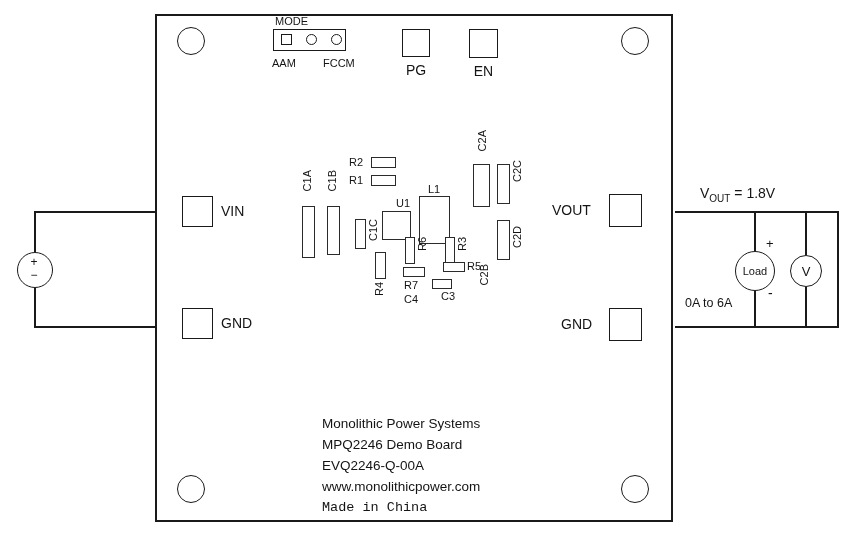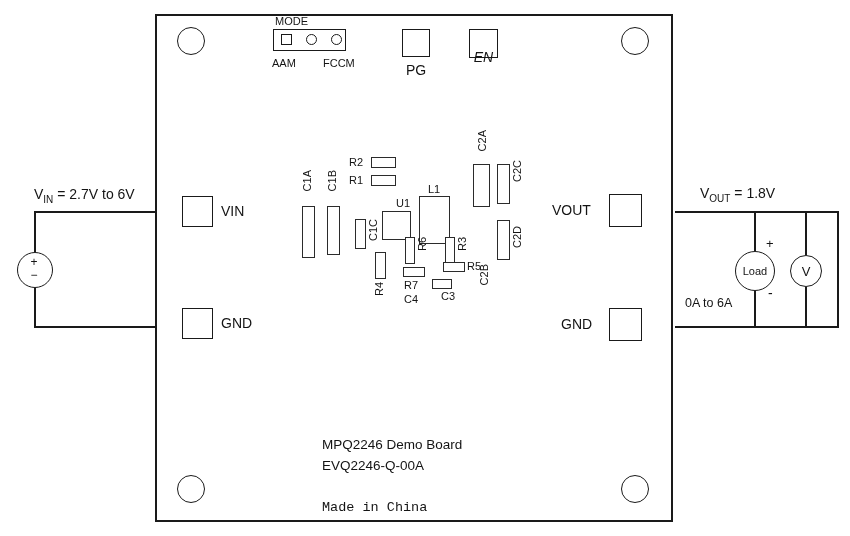--- a/index.html
+++ b/index.html
@@ -28,24 +28,20 @@
   sub { font-size:10px; }
   .info-line { font-size:13.5px; white-space:nowrap; }
   .logo { font-size:31px; font-weight:800; letter-spacing:-1.5px;
           font-family:"DejaVu Sans","Liberation Sans",sans-serif; }
 </style>
 </head>
 <body>
 
 <div class="stage">
 
-  <div class="abs lbl" style="left:34px; top:186px;">
-    <span>V</span><sub>IN</sub>
-    <span>= 2.7V to 6V</span>
-  </div>
 
   <div class="abs wh" style="left:35px; top:211px; width:121px;"></div>
   <div class="abs wv" style="left:34px; top:211px; height:41px;"></div>
 
   <div class="abs circle-sym" style="left:17px; top:252px; width:36px; height:36px;">
     <div class="abs" style="left:0; top:2px; width:32px; text-align:center; font-size:12px;">+</div>
     <div class="abs" style="left:0; top:15px; width:32px; text-align:center; font-size:12px;">−</div>
   </div>
 
   <div class="abs wv" style="left:34px; top:288px; height:40px;"></div>
@@ -88,21 +84,21 @@
   <div class="abs" style="left:281px; top:34px; width:11px; height:11px; border:1.4px solid #1a1a1a;"></div>
   <div class="abs" style="left:306px; top:34px; width:11px; height:11px; border:1.4px solid #1a1a1a; border-radius:50%;"></div>
   <div class="abs" style="left:331px; top:34px; width:11px; height:11px; border:1.4px solid #1a1a1a; border-radius:50%;"></div>
   <div class="abs small" style="left:272px; top:57px;">AAM</div>
   <div class="abs small" style="left:323px; top:57px;">FCCM</div>
 
   <div class="abs pad" style="left:402px; top:29px; width:28px; height:28px;"></div>
   <div class="abs padlbl center" style="left:400px; top:62px; width:32px;">PG</div>
 
   <div class="abs pad" style="left:469px; top:29px; width:29px; height:29px;"></div>
-  <div class="abs padlbl center" style="left:467px; top:49px; width:33px;font-style:italic;">EN</div>
+  <div class="abs padlbl center" style="left:467px; top:63px; width:33px;">EN</div>
 
   <div class="abs pad" style="left:182px; top:196px; width:31px; height:31px;"></div>
   <div class="abs padlbl" style="left:221px; top:203px;">VIN</div>
 
   <div class="abs pad" style="left:182px; top:308px; width:31px; height:31px;"></div>
   <div class="abs padlbl" style="left:221px; top:315px;">GND</div>
 
   <div class="abs pad" style="left:609px; top:194px; width:33px; height:33px;"></div>
   <div class="abs padlbl" style="left:552px; top:202px;">VOUT</div>
 
@@ -155,17 +151,19 @@
 
   <div class="abs comp" style="left:403px; top:267px; width:22px; height:10px;"></div>
   <div class="abs clabel" style="left:404px; top:280px;">R7</div>
 
   <div class="abs clabel" style="left:404px; top:294px;">C4</div>
 
   <div class="abs comp" style="left:432px; top:279px; width:20px; height:10px;"></div>
   <div class="abs clabel" style="left:441px; top:291px;">C3</div>
 
 
+  <div class="abs info-line" style="left:322px; top:416px;">Monolithic Power Systems</div>
   <div class="abs info-line" style="left:322px; top:437px;">MPQ2246 Demo Board</div>
   <div class="abs info-line" style="left:322px; top:458px;">EVQ2246-Q-00A</div>
+  <div class="abs info-line" style="left:322px; top:479px;">www.monolithicpower.com</div>
   <div class="abs info-line" style="left:322px; top:500px;font-family:Liberation Mono, monospace;">Made in China</div>
 
 </div>
 
 </body></html>

